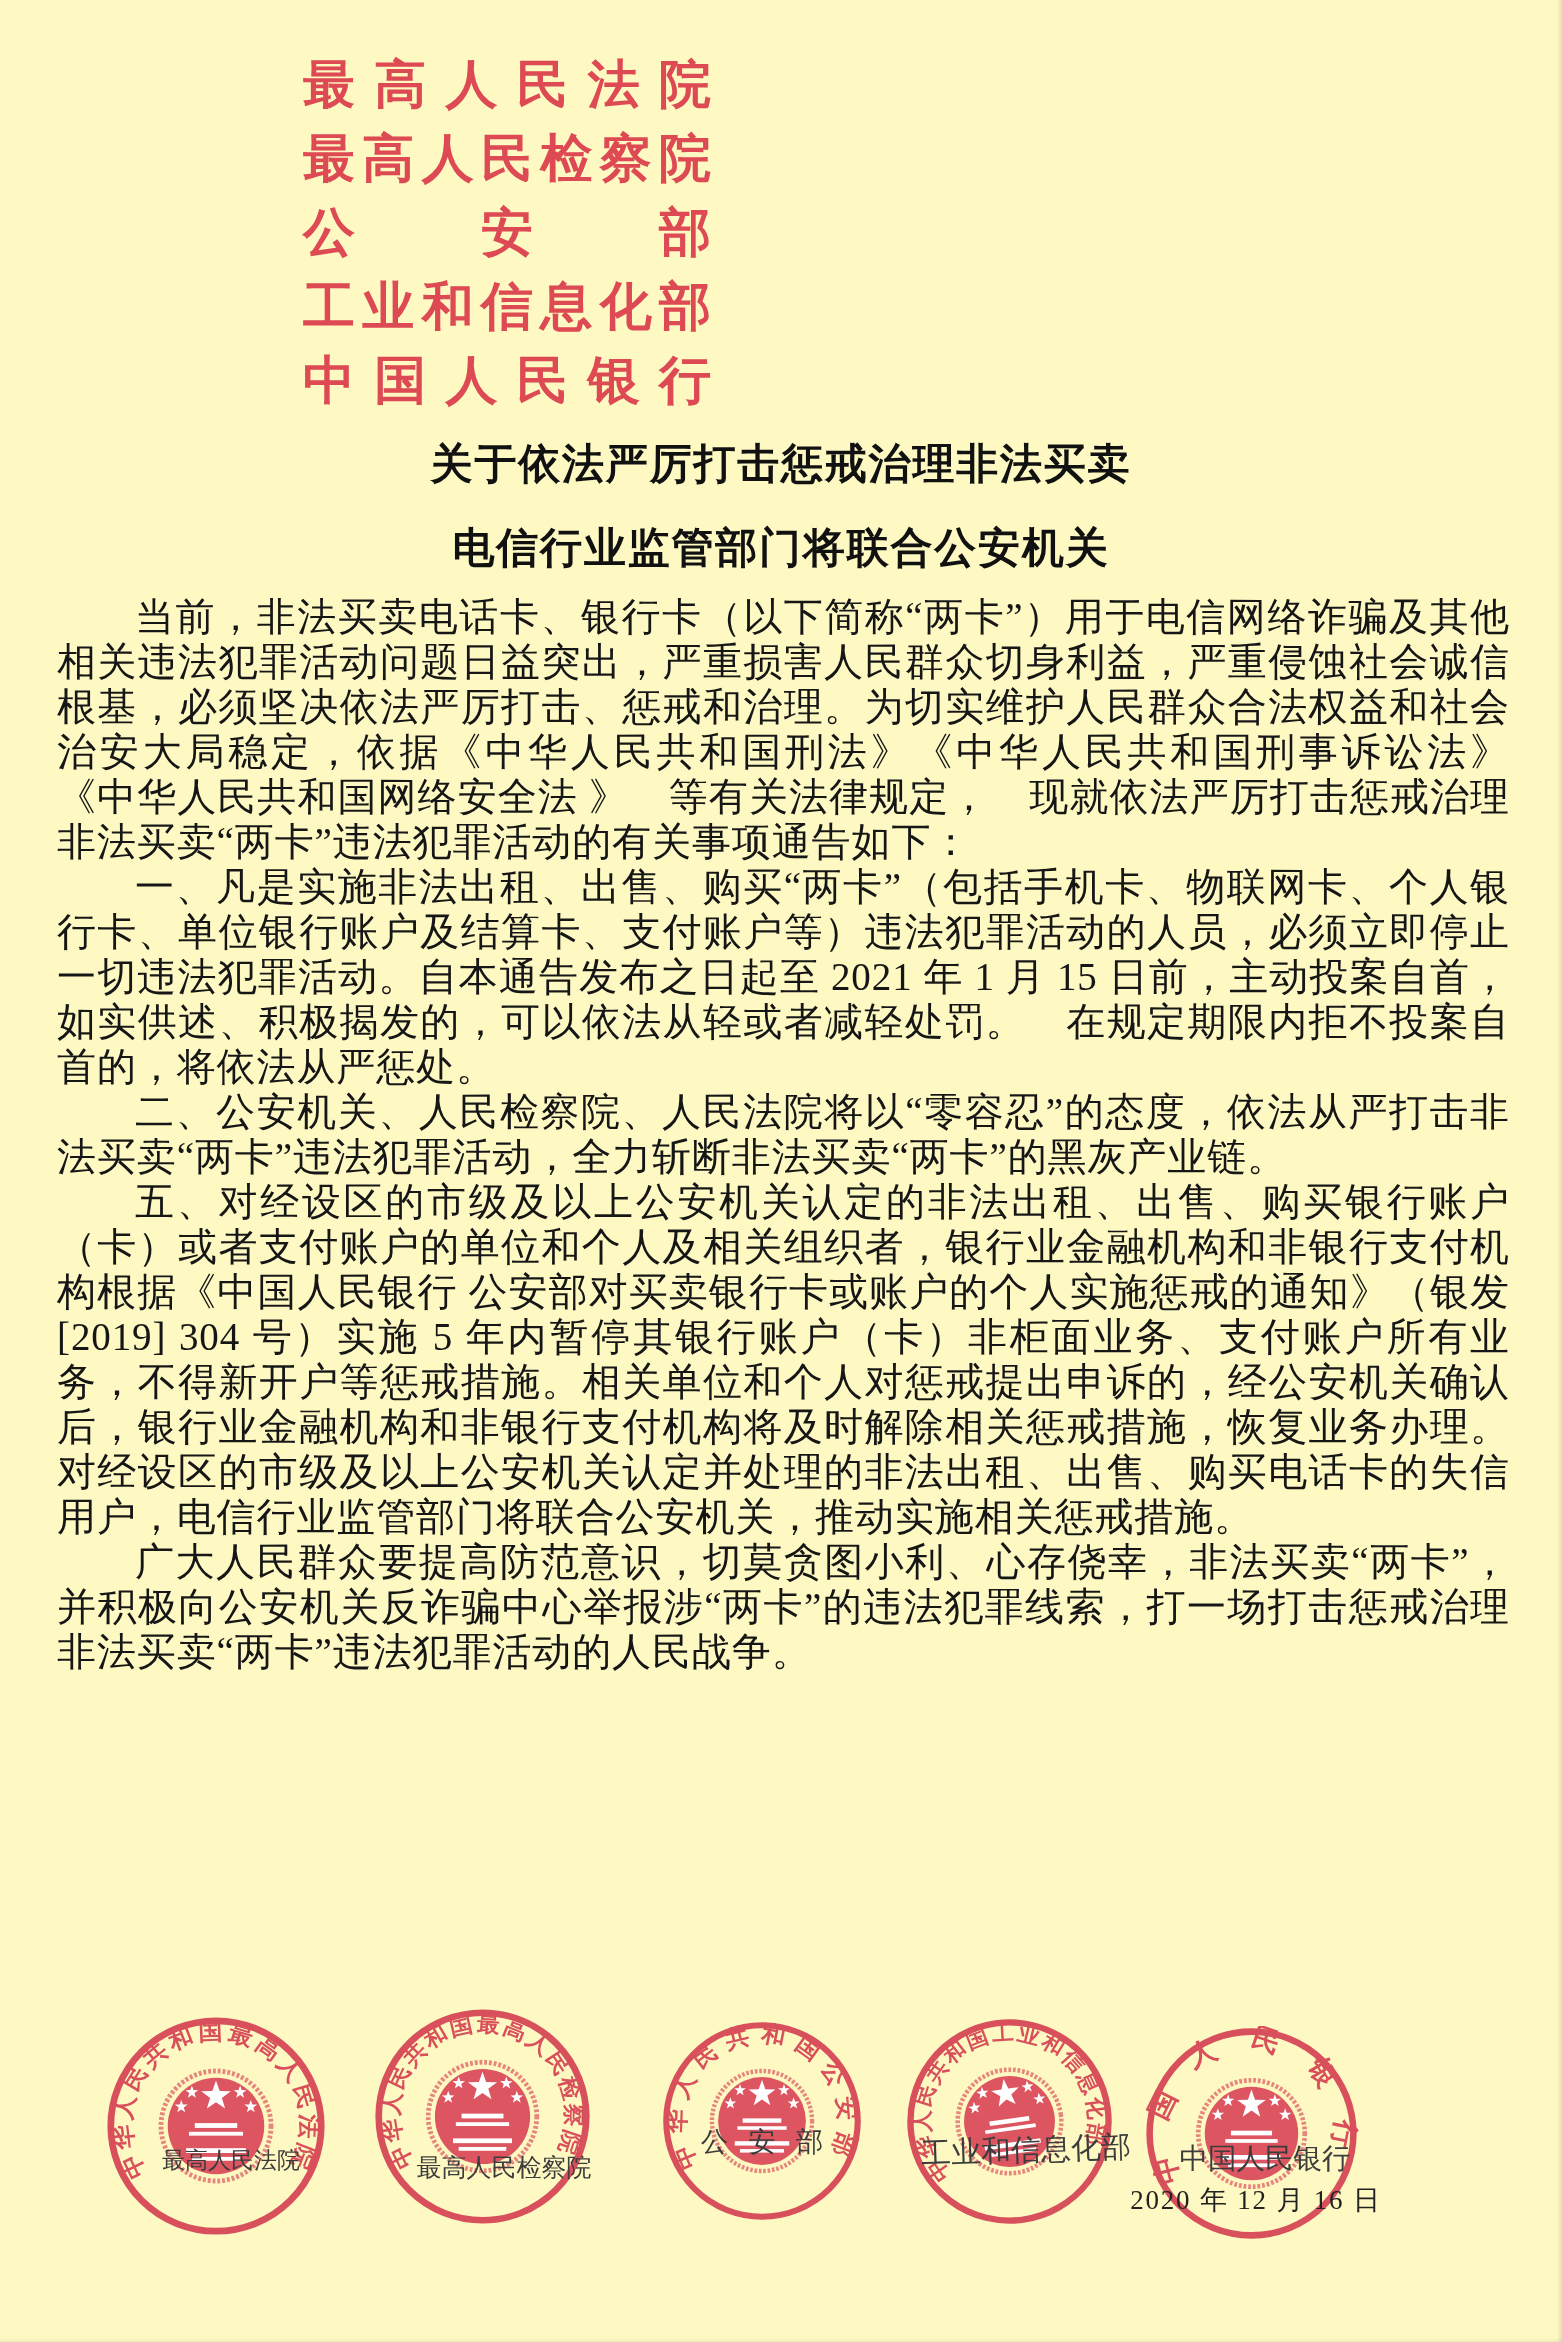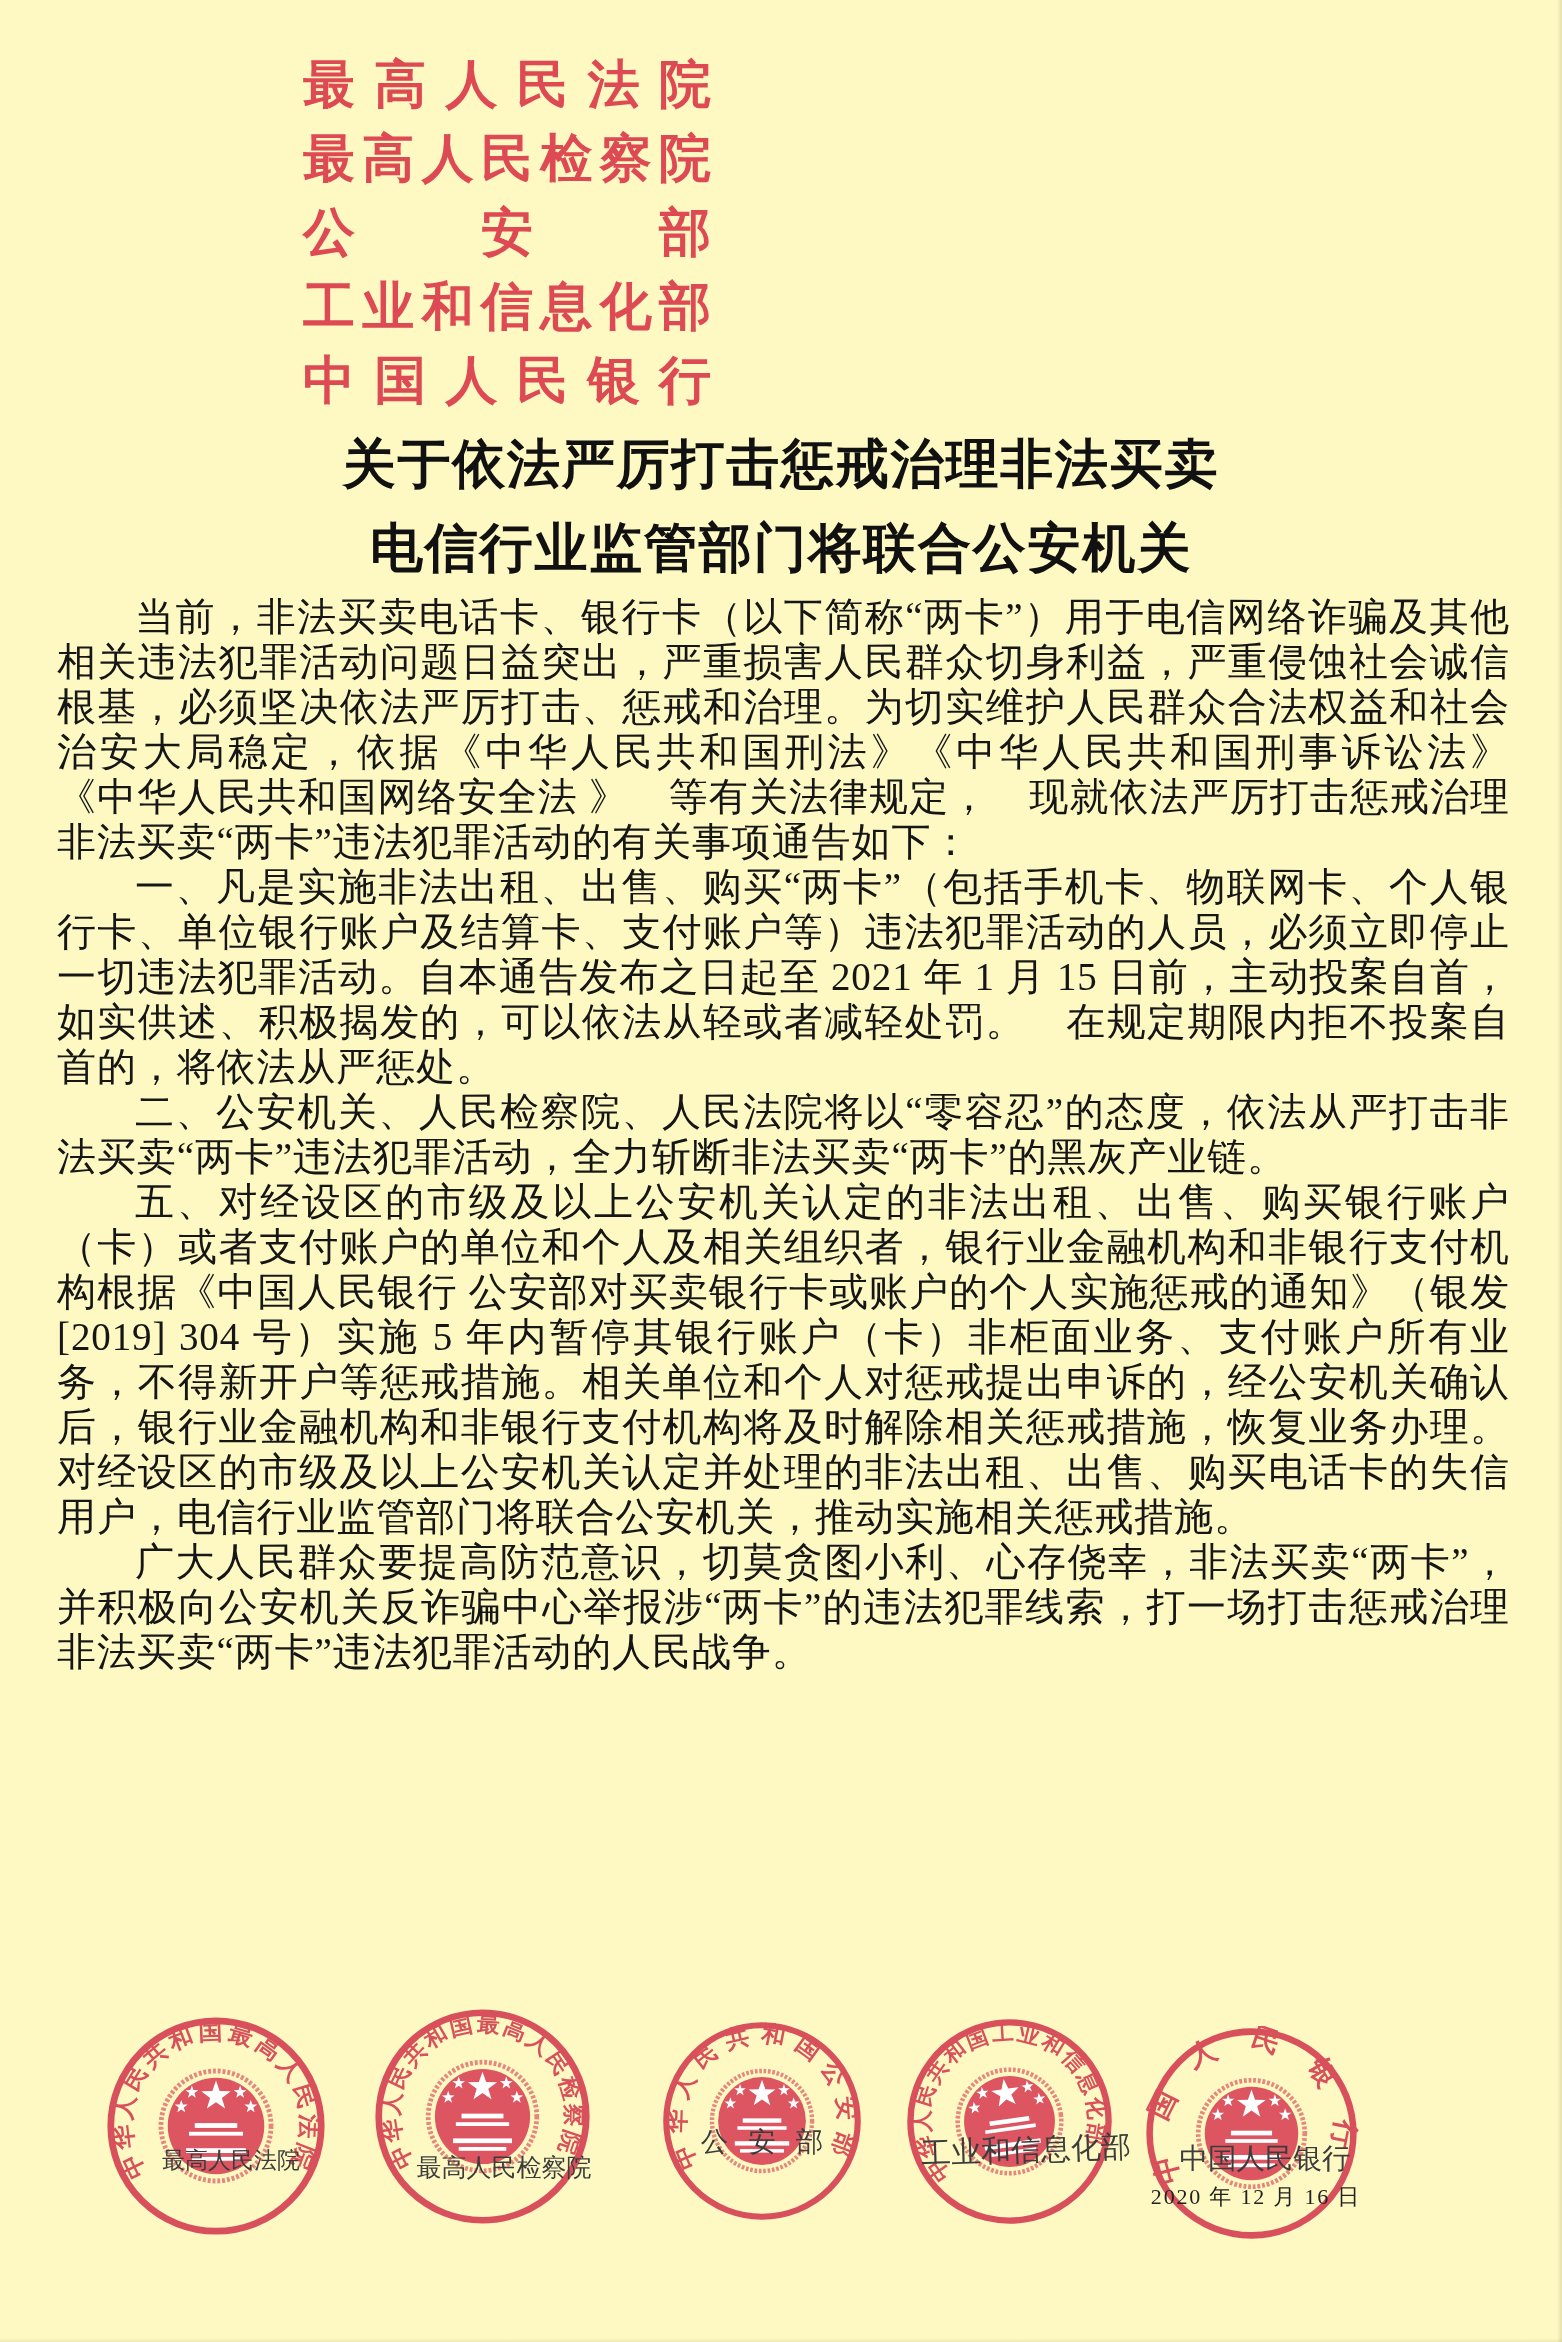--- a/index.html
+++ b/index.html
@@ -25,21 +25,21 @@
     color:#dd4a54;
     text-align:justify;text-align-last:justify;
     white-space:nowrap;
     text-justify:inter-ideograph;
   }
 
   
   .doc-title{
     position:absolute;left:0;top:422px;width:1562px;
     text-align:center;
-    font-size:53px;line-height:84px;
+    font-size:42px;line-height:84px;
     font-weight:800;
     letter-spacing:1.8px;
     color:#111;
   }
 
   
   .body-text{
     position:absolute;left:57px;top:594px;width:1453px;
     font-size:39px;line-height:45px;
     text-align:justify;
@@ -70,21 +70,21 @@
     white-space:nowrap;color:#3c3c3c;font-weight:500;
   }
   .label-1{left:231px;top:2145px;font-size:23px;}
   .label-2{left:504px;top:2151px;font-size:25px;}
   .label-3{left:772px;top:2124px;font-size:27.5px;letter-spacing:20px;}
   .label-4{left:1026px;top:2130px;font-size:30px;transform:translateX(-50%) rotate(-2deg);}
   .label-5{left:1265px;top:2140px;font-size:28.5px;}
 
   .issue-date{
     position:absolute;left:1256px;top:2182px;transform:translateX(-50%);
-    font-size:22px;letter-spacing:1.8px;color:#222;white-space:nowrap;
+    font-size:27px;letter-spacing:1.8px;color:#222;white-space:nowrap;
   }
 </style>
 </head>
 <body>
 
 <div class="page">
 
   <div class="agency-block">
     <div class="agency-line">最高人民法院</div>
     <div class="agency-line">最高人民检察院</div>

